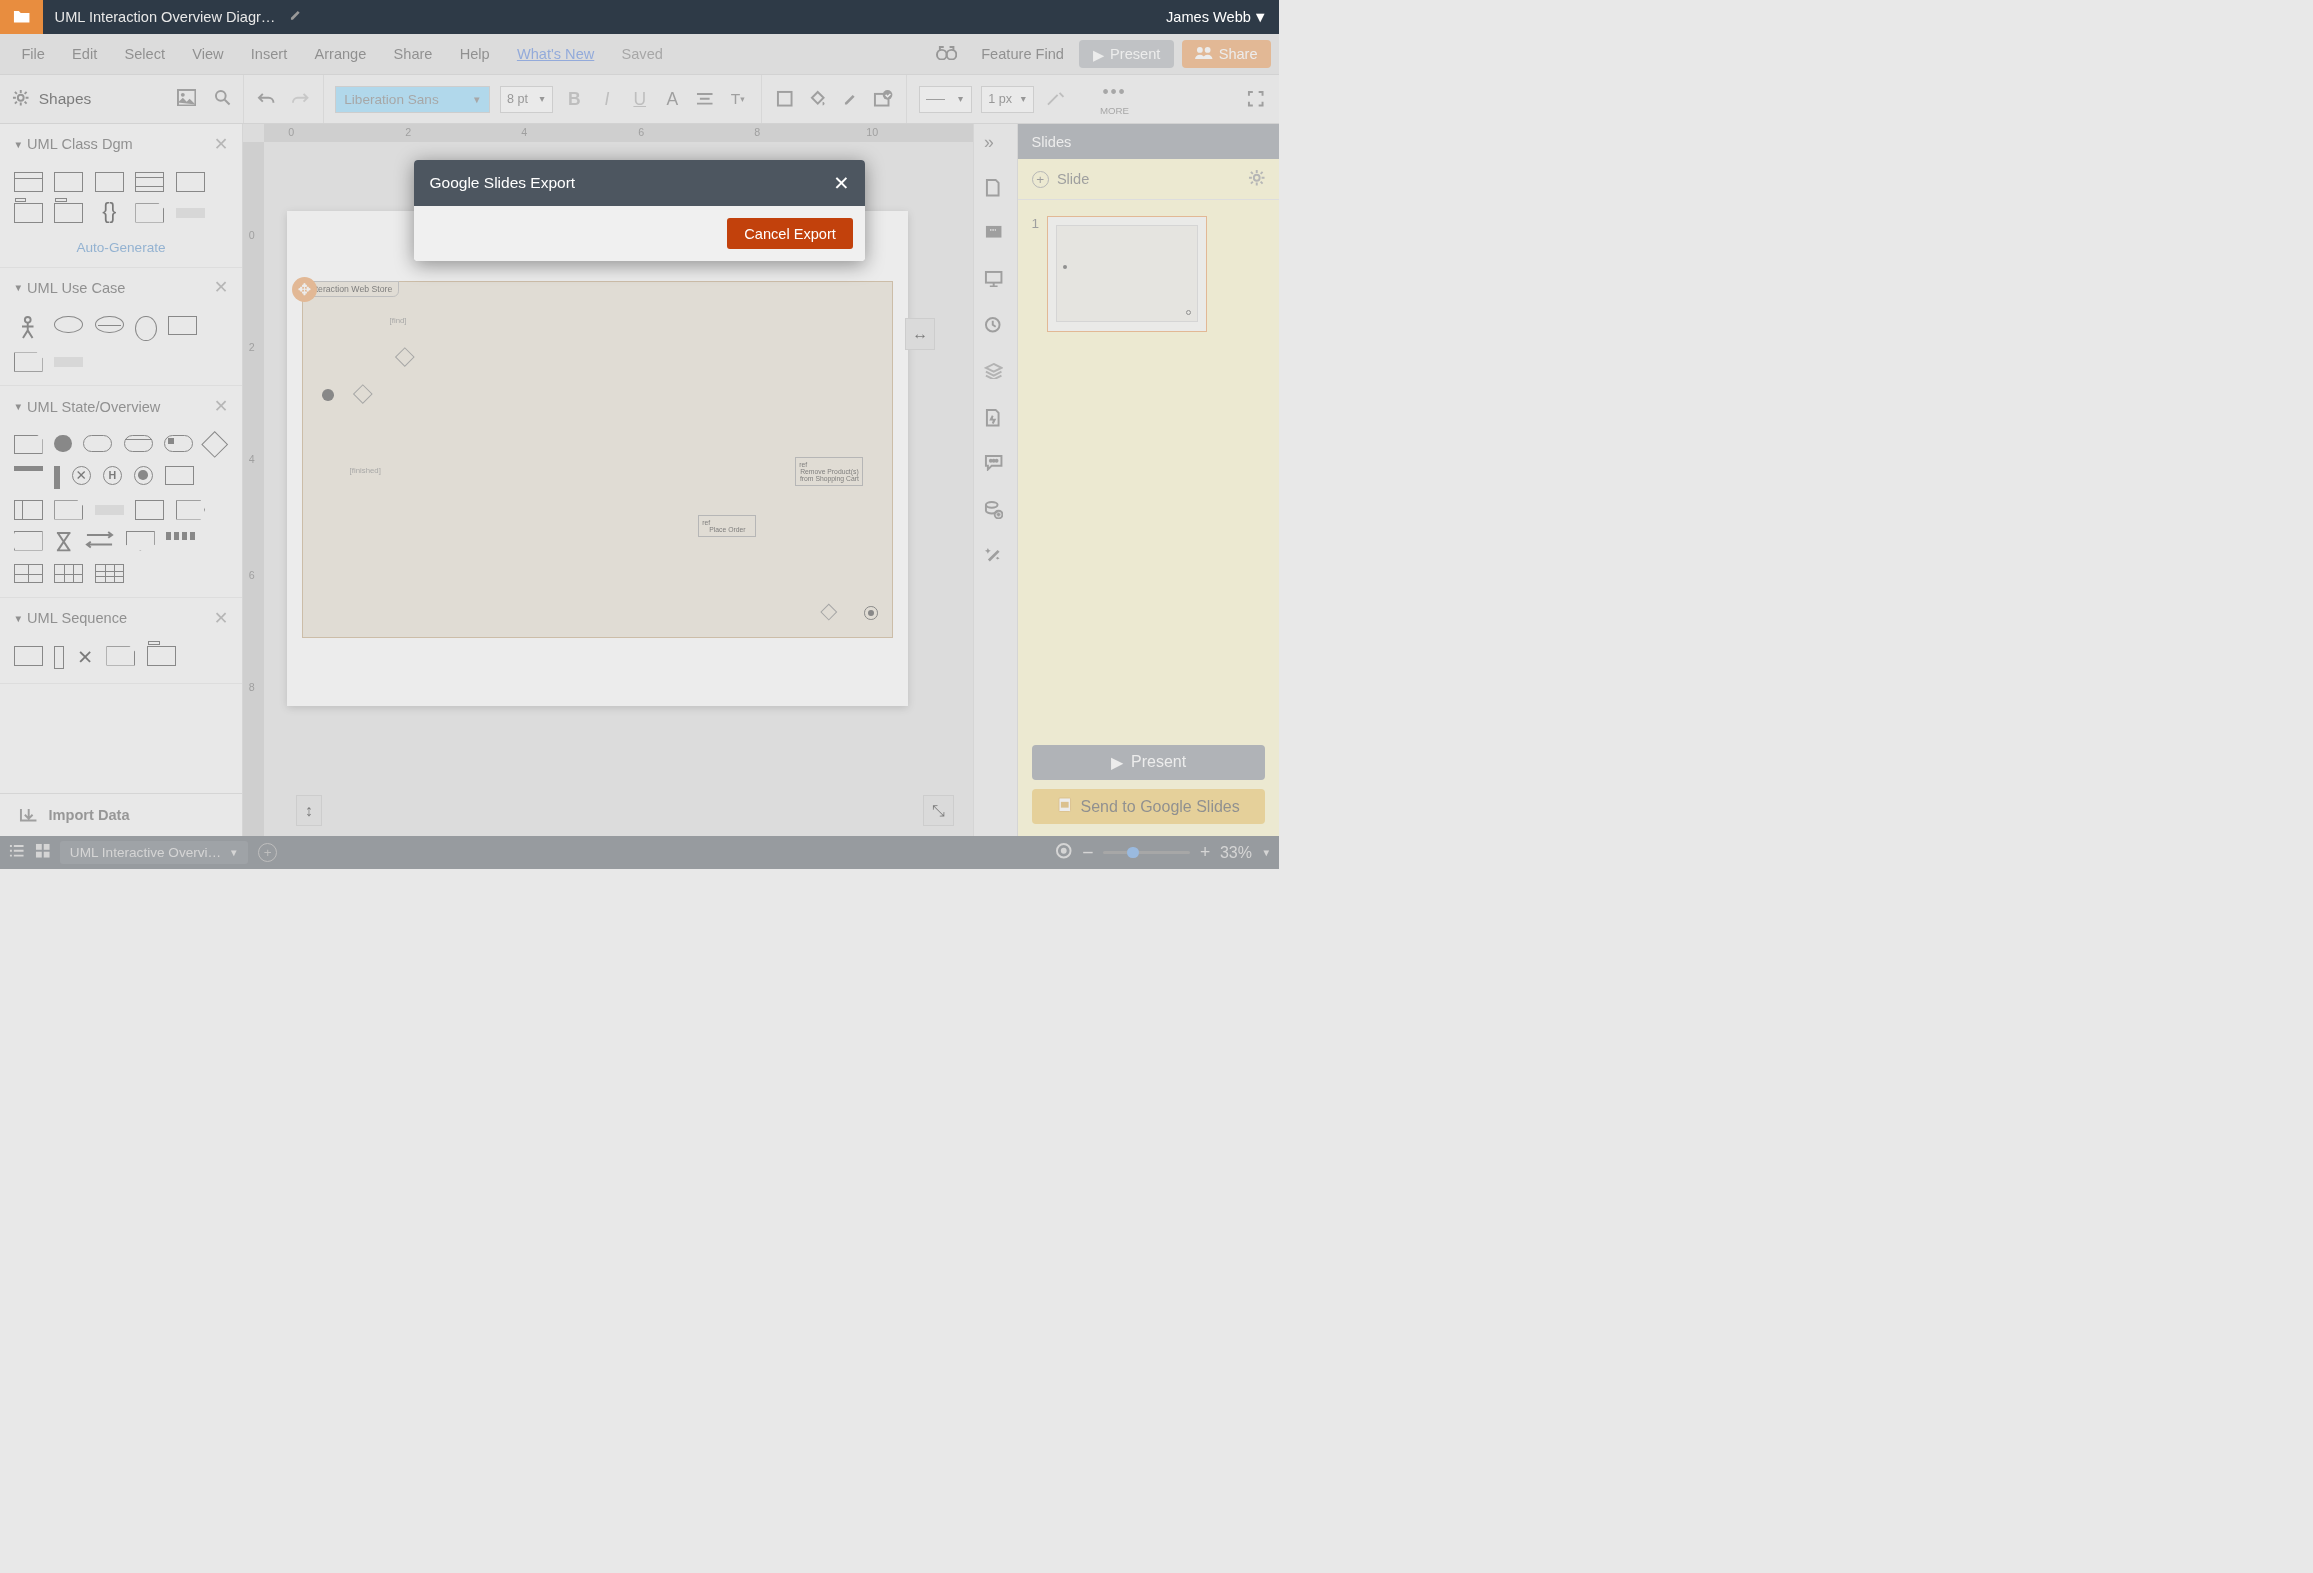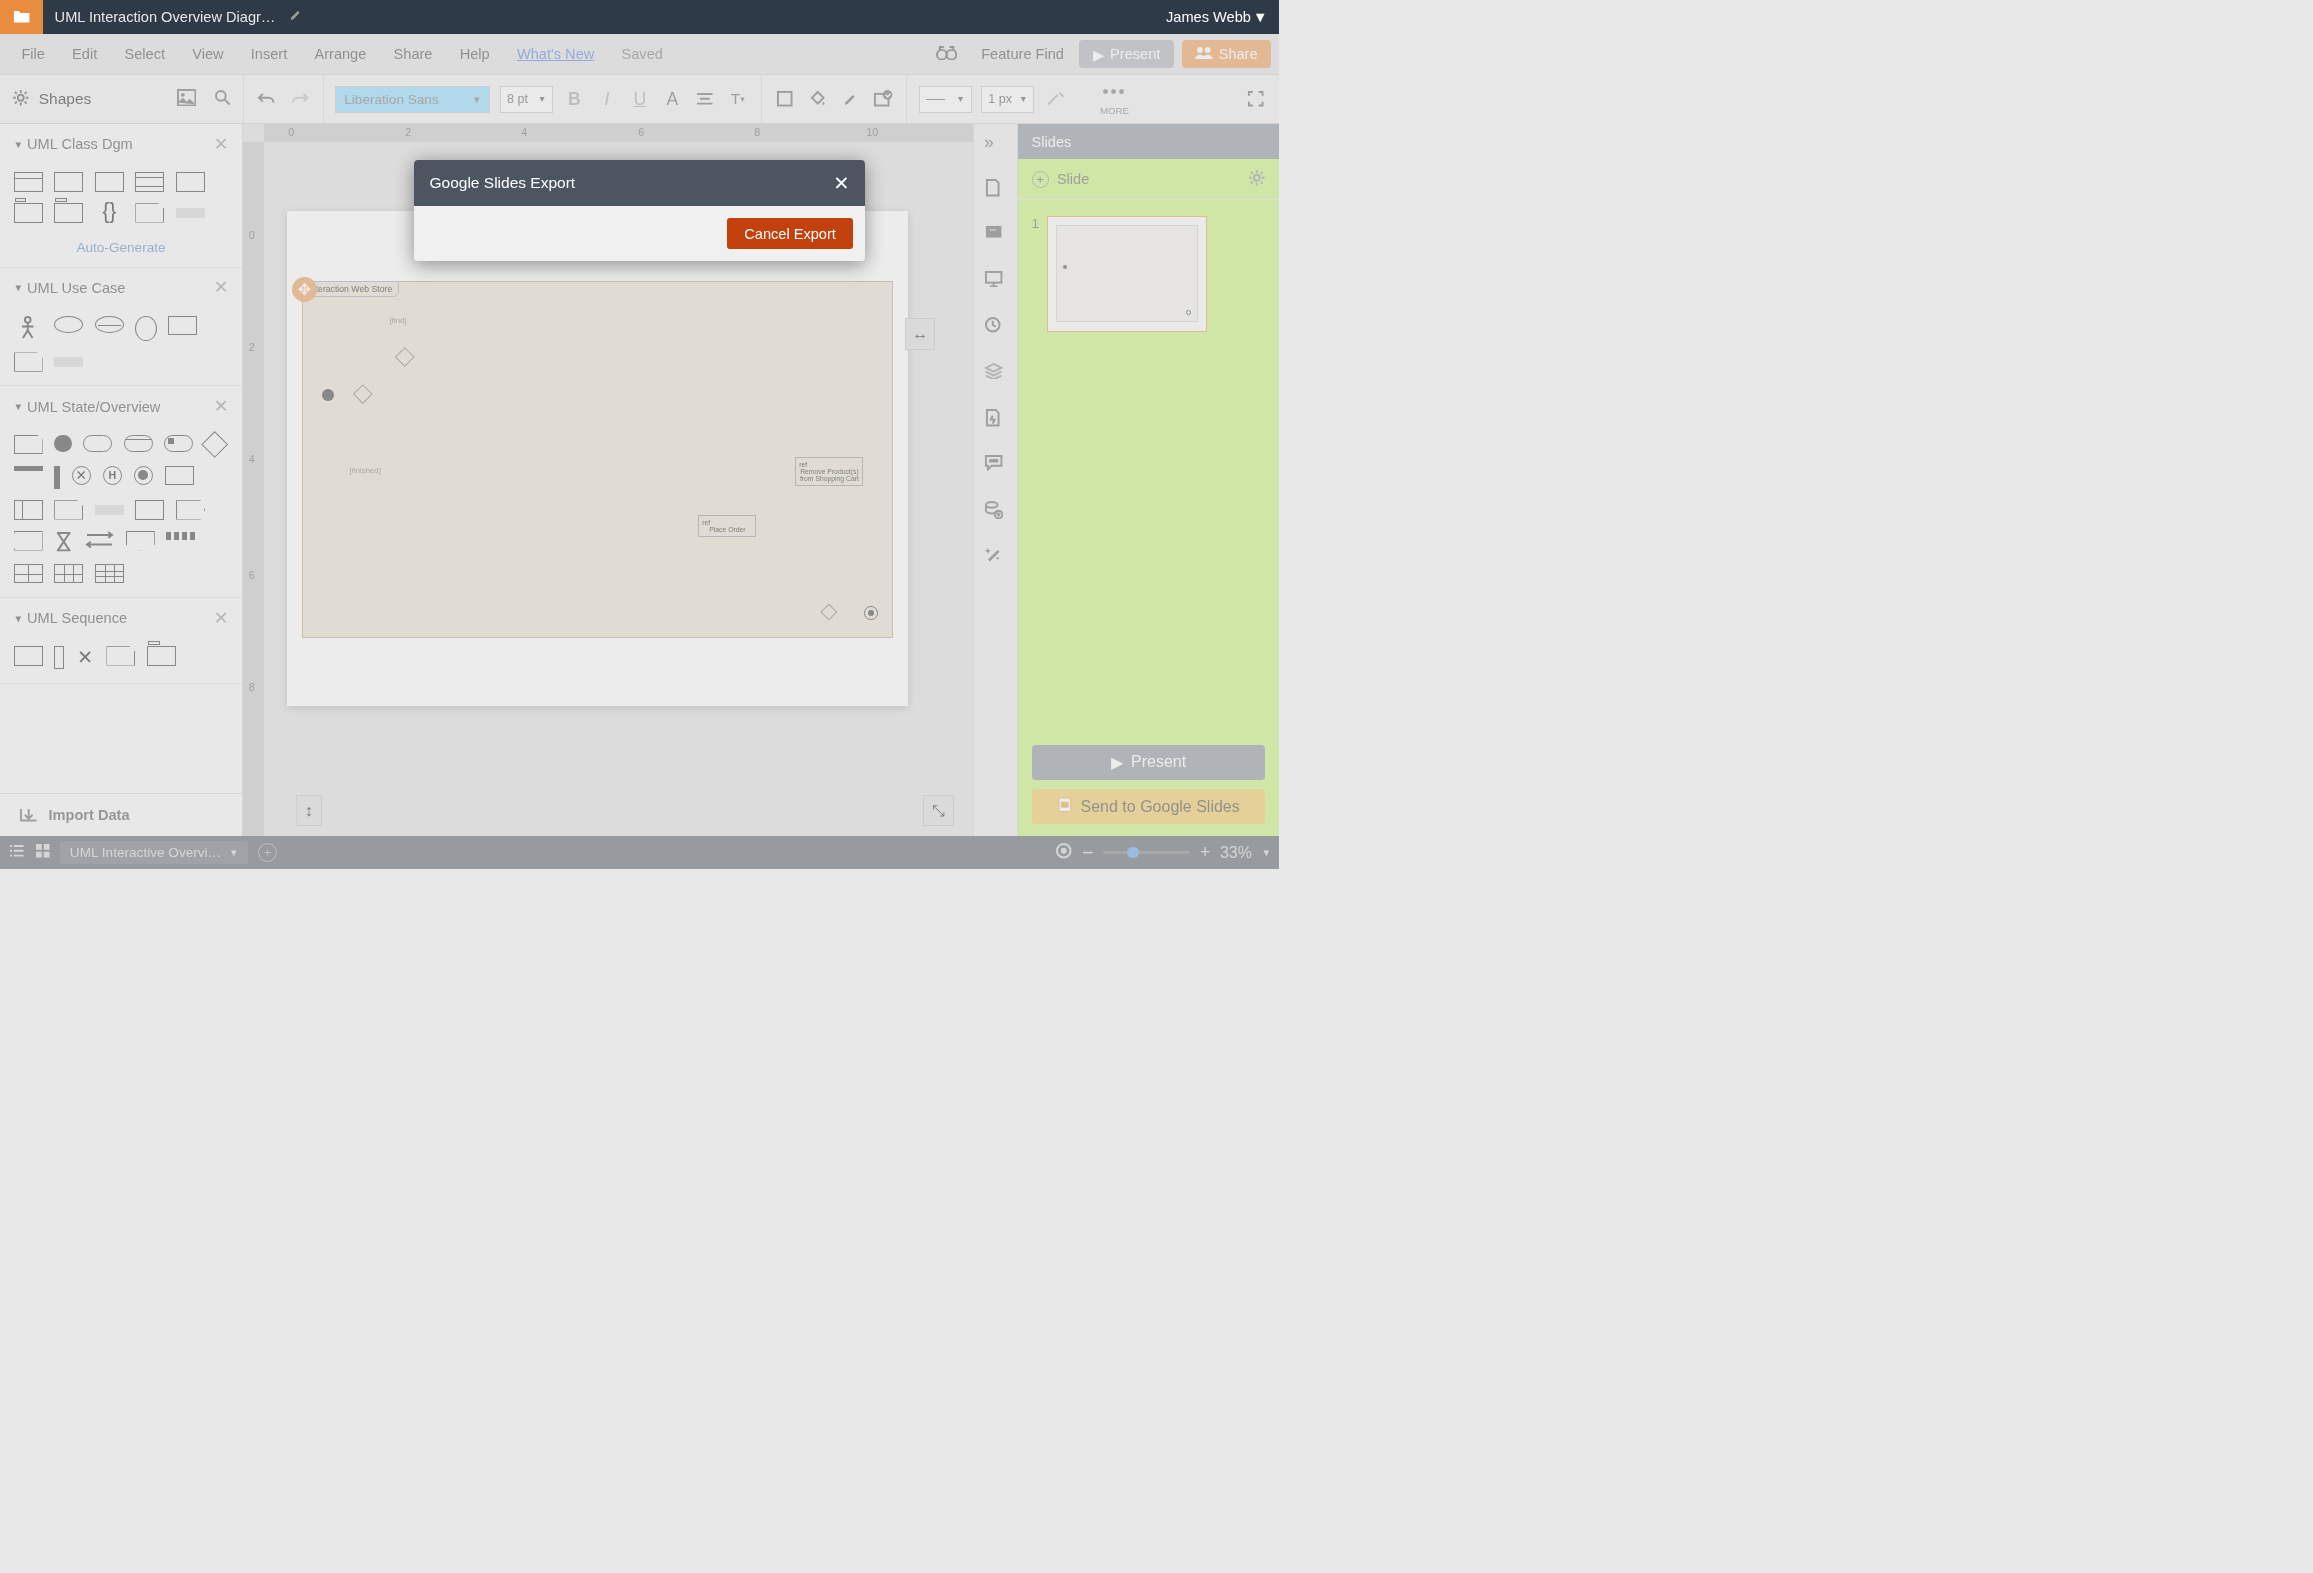--- a/index.html
+++ b/index.html
@@ -55,21 +55,21 @@
 .canvas-wrap .paper { position: absolute; left: 44px; top: 87px; width: 621px; height: 495px; background: #fff; box-shadow: 0 1.9px 7.8px rgba(0,0,0,0.3); }
 .canvas-wrap .paper .diagram { position: absolute; left: 14.6px; top: 70px; right: 14.6px; bottom: 68px; border: 1px solid #b89868; background: #e5dcc9; }
 .canvas-wrap .move-handle { position: absolute; left: 49px; top: 153px; width: 25px; height: 25px; border-radius: 50%; background: #e88d3f; display: flex; align-items: center; justify-content: center; color: #fff; }
 .canvas-wrap .expand-h { position: absolute; right: -27px; top: 107px; background: #d8d8d8; padding: 5.8px; border: 1px solid #bbb; }
 
 
 .right-tabs { width: 44px; background: #e8e8e8; border-left: 1px solid #ccc; display: flex; flex-direction: column; align-items: center; padding-top: 7.8px; gap: 23px; }
 .right-tabs .tab-icon { width: 23px; height: 23px; color: #555; cursor: pointer; }
 
 
-.right-panel { width: 262px; background: #bef264; border-left: 1px solid #ccc; display: flex; flex-direction: column; }
+.right-panel { width: 262px; background: #fef9c3; border-left: 1px solid #ccc; display: flex; flex-direction: column; }
 .right-panel .panel-title { background: #7a8089; color: #fff; padding: 9.7px 13.6px; font-size: 14.6px; }
 .right-panel .slide-add { display: flex; align-items: center; padding: 9.7px 13.6px; gap: 7.8px; font-size: 14.6px; color: #555; border-bottom: 1px solid #ddd; }
 .right-panel .slide-add .gear { margin-left: auto; color: #888; }
 .right-panel .slide-thumb-row { display: flex; gap: 7.8px; padding: 15.5px 13.6px; }
 .right-panel .slide-num { font-size: 13.6px; color: #555; }
 .right-panel .slide-thumb { width: 160px; height: 116px; border: 1.9px solid #e88d3f; background: #fafaf6; }
 .right-panel .bottom-btns { margin-top: auto; padding: 11.6px 13.6px; display: flex; flex-direction: column; gap: 9.7px; }
 .right-panel .btn-present2 { background: #7a8089; color: #fff; padding: 7.8px; border-radius: 3.9px; text-align: center; display: flex; align-items: center; justify-content: center; gap: 7.8px; }
 .right-panel .btn-send { background: #efc24a; color: #333; padding: 7.8px; border-radius: 3.9px; text-align: center; display: flex; align-items: center; justify-content: center; gap: 7.8px; }
 

